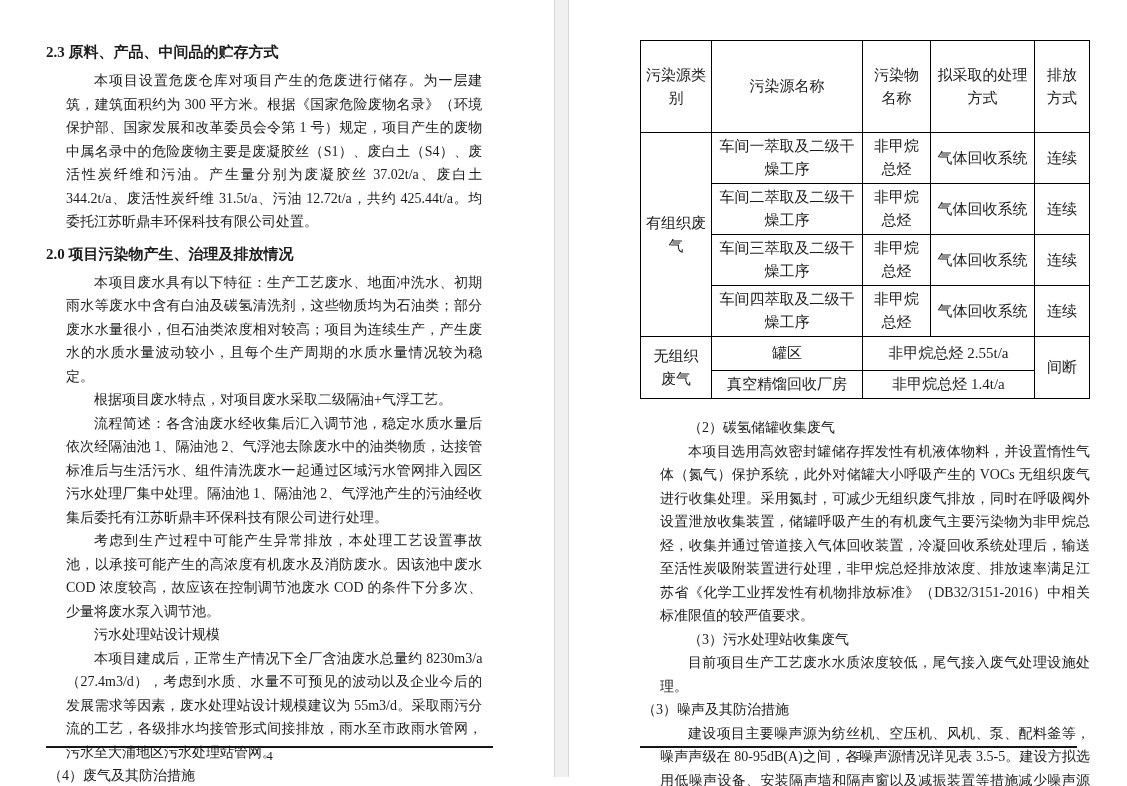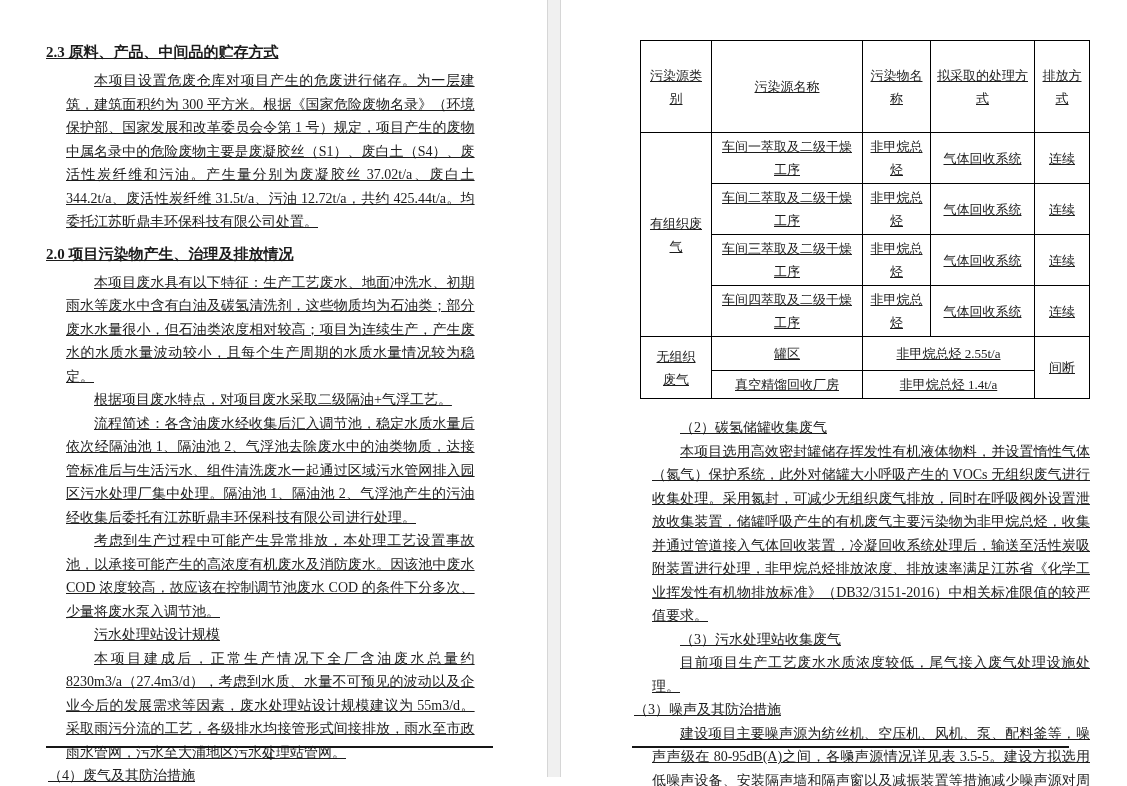--- a/index.html
+++ b/index.html
@@ -4,21 +4,21 @@
 <style>
   * { box-sizing: border-box; }
   html, body {
     margin: 0; padding: 0;
     width: 1127px; height: 786px;
     background: #ffffff;
     overflow: hidden;
     font-family: "Liberation Serif", "DejaVu Serif", serif;
     color: #1c1c1c;
   }
-  .spread { display: flex; height: 777px; text-decoration: underline; }
+  .spread { display: flex; height: 777px; }
   .page { position: relative; background: #ffffff; height: 786px; }
   .page-left  { width: 567px; padding: 40px 72px 0 46px; }
   .gutter {
     width: 15px; background: #f0f0f0;
     border-left: 1px solid #d6d6d6; border-right: 1px solid #d6d6d6;
   }
   .page-right { flex: 1; padding: 40px 37px 0 71px; }
 
   h2 {
     font-size: 15px; font-weight: bold;
@@ -28,22 +28,22 @@
   .h-gap { margin-top: 8px; }
   p {
     margin: 0; font-size: 14px; line-height: 23.5px;
     text-align: justify; text-justify: inter-character;
   }
   .ind2 { text-indent: 2em; margin-left: 20px; }
   .ind0 { text-indent: 2px; }
 
   table.pollution {
     border-collapse: collapse; table-layout: fixed;
-    width: 449px; margin-left: 8px;
-    font-size: 13px;
+    width: 449px; margin-left: 0;
+    font-size: 15px;
   }
   table.pollution col.c1 { width: 71px; }
   table.pollution col.c2 { width: 151px; }
   table.pollution col.c3 { width: 68px; }
   table.pollution col.c4 { width: 104px; }
   table.pollution col.c5 { width: 55px; }
   table.pollution th, table.pollution td {
     border: 1.5px solid #000;
     padding: 2px 5px;
     vertical-align: middle;

